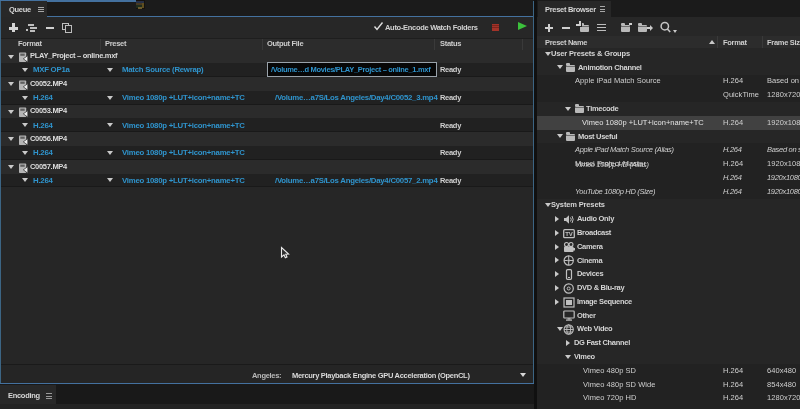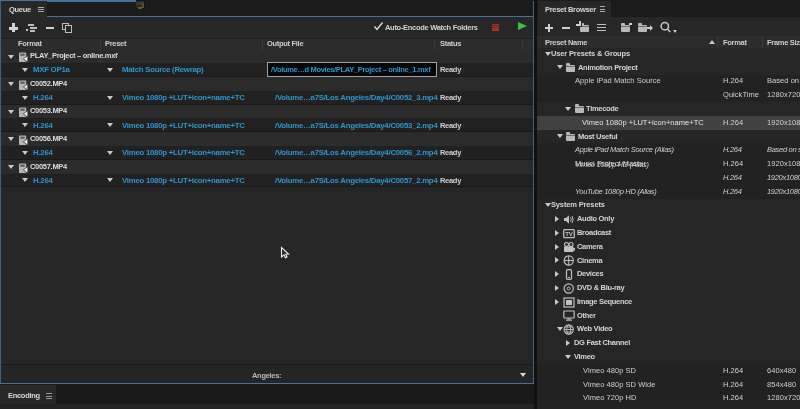--- a/index.html
+++ b/index.html
@@ -104,37 +104,35 @@
 <svg class="abs" style="left:16.5px;top:107.4px;" width="12" height="11" viewBox="0 0 12 11">
 <rect x="2" y="0.5" width="7.2" height="9.6" rx="0.8" fill="#b5b5b5"></rect>
 <rect x="3.3" y="1.6" width="4.4" height="2.2" fill="#5f5f5f"></rect>
 <path d="M6.3 6.8 L10.8 3.6 L10.8 10.2 Z" fill="#ededed" stroke="#2a2a2a" stroke-width="0.7"></path>
       </svg>
 <div class="txt" style="left:29.5px;top:106.4px;color:#dcdcdc;text-align:center;">C0053.MP4</div>
 <div class="tri-d" style="left:21.5px;top:123.2px;"></div>
 <div class="txt blue" style="left:32.5px;top:120.5px;">H.264</div>
 <div class="tri-d" style="left:106.5px;top:123.2px;"></div>
 <div class="txt blue" style="left:122px;top:120.5px;">Vimeo 1080p +LUT+icon+name+TC</div>
-<div class="txt blue" style="left:275px;top:120.5px;">/Volume…a7S/Los Angeles/Day4/C0053_2.mp4</div>
 <div class="txt" style="left:440px;top:120.5px;color:#d0d0d0;">Ready</div>
 <div class="abs" style="left:1px;top:132.2px;width:532px;height:13.8px;background:#2b2b2b;"></div>
 <div class="abs" style="left:1px;top:146.0px;width:532px;height:13.8px;background:#212121;"></div>
 <div class="abs" style="left:1px;top:158.7px;width:532px;height:1px;background:#191919;"></div>
 <div class="tri-d" style="left:8px;top:137.2px;"></div>
 <svg class="abs" style="left:16.5px;top:135.0px;" width="12" height="11" viewBox="0 0 12 11">
 <rect x="2" y="0.5" width="7.2" height="9.6" rx="0.8" fill="#b5b5b5"></rect>
 <rect x="3.3" y="1.6" width="4.4" height="2.2" fill="#5f5f5f"></rect>
 <path d="M6.3 6.8 L10.8 3.6 L10.8 10.2 Z" fill="#ededed" stroke="#2a2a2a" stroke-width="0.7"></path>
       </svg>
 <div class="txt" style="left:29.5px;top:134.0px;color:#dcdcdc;">C0056.MP4</div>
 <div class="tri-d" style="left:21.5px;top:150.8px;"></div>
 <div class="txt blue" style="left:32.5px;top:148.1px;">H.264</div>
 <div class="tri-d" style="left:106.5px;top:150.8px;"></div>
 <div class="txt blue" style="left:122px;top:148.1px;">Vimeo 1080p +LUT+icon+name+TC</div>
-<div class="txt blue" style="left:275px;top:148.1px;">/Volume…a7S/Los Angeles/Day4/C0056_2.mp4</div>
 <div class="txt" style="left:440px;top:148.1px;color:#d0d0d0;">Ready</div>
 <div class="abs" style="left:1px;top:159.7px;width:532px;height:13.8px;background:#2b2b2b;"></div>
 <div class="abs" style="left:1px;top:173.5px;width:532px;height:13.8px;background:#212121;"></div>
 <div class="abs" style="left:1px;top:186.3px;width:532px;height:1px;background:#191919;"></div>
 <div class="tri-d" style="left:8px;top:164.7px;"></div>
 <svg class="abs" style="left:16.5px;top:162.5px;" width="12" height="11" viewBox="0 0 12 11">
 <rect x="2" y="0.5" width="7.2" height="9.6" rx="0.8" fill="#b5b5b5"></rect>
 <rect x="3.3" y="1.6" width="4.4" height="2.2" fill="#5f5f5f"></rect>
 <path d="M6.3 6.8 L10.8 3.6 L10.8 10.2 Z" fill="#ededed" stroke="#2a2a2a" stroke-width="0.7"></path>
       </svg>
@@ -145,20 +143,21 @@
 <div class="txt blue" style="left:122px;top:175.6px;">Vimeo 1080p +LUT+icon+name+TC</div>
 <div class="txt blue" style="left:275px;top:175.6px;">/Volume…a7S/Los Angeles/Day4/C0057_2.mp4</div>
 <div class="txt" style="left:440px;top:175.6px;color:#d0d0d0;">Ready</div>
 <div class="abs" style="left:1px;top:187.2px;width:532px;height:177px;background:#262626;"></div>
 <svg class="abs" style="left:279px;top:245px;" width="12" height="16" viewBox="0 0 12 16">
 <path d="M2.5 2.5 L2.5 12 L5 9.8 L6.3 12.8 L8 12 L6.7 9.2 L9.6 9 Z" fill="#2c2c2c" stroke="#e9e9e9" stroke-width="1.1"></path>
       </svg>
 <div class="abs" style="left:1px;top:364px;width:532px;height:19px;background:#252525;"></div>
 <div class="abs" style="left:1px;top:364px;width:532px;height:1px;background:#1a1a1a;"></div>
 <div class="txt" style="left:252px;top:371px;color:#b9b9b9;">Angeles:</div>
+<div class="txt" style="left:292px;top:371px;color:#dadada;">Mercury Playback Engine GPU Acceleration (OpenCL)</div>
 <div class="tri-d" style="left:520px;top:373px;border-top-color:#d8d8d8;"></div>
 </div>
 <div class="abs" style="left:534px;top:0;width:3px;height:409px;background:#101010;"></div>
 <div class="abs" style="left:0;top:384px;width:534px;height:25px;background:#191919;">
 <div class="abs" style="left:0;top:1px;width:56px;height:19px;background:#282828;"></div>
 <div class="txt" style="left:8px;top:7px;color:#d8d8d8;">Encoding</div>
 <div class="abs" style="left:46px;top:9.0px;width:6px;height:1px;background:#9a9a9a;"></div>
 <div class="abs" style="left:46px;top:11.5px;width:6px;height:1px;background:#9a9a9a;"></div>
 <div class="abs" style="left:46px;top:14.0px;width:6px;height:1px;background:#9a9a9a;"></div>
 <div class="abs" style="left:0;top:20px;width:534px;height:5px;background:#232323;"></div>
@@ -196,21 +195,21 @@
 <div class="abs" style="left:172px;top:39.5px;width:0;height:0;border-left:3.5px solid transparent;border-right:3.5px solid transparent;border-bottom:4.5px solid #c9c9c9;"></div>
 <div class="txt" style="left:186px;top:37.8px;color:#cdcdcd;">Format</div>
 <div class="txt" style="left:230px;top:37.8px;color:#cdcdcd;">Frame Size</div>
 <div class="abs" style="left:180px;top:36px;width:1px;height:12px;background:#3a3a3a;"></div>
 <div class="abs" style="left:225px;top:36px;width:1px;height:12px;background:#3a3a3a;"></div>
 </div>
 <div class="tri-d" style="left:544.5px;top:51.6px;"></div>
 <div class="txt" style="left:551px;top:48.8px;color:#d5d5d5;letter-spacing:-0.15px;">User Presets &amp; Groups</div>
 <div class="tri-d" style="left:557px;top:65.4px;"></div>
 <div class="folder" style="left:566px;top:65.1px;"></div>
-<div class="txt" style="left:578px;top:62.6px;color:#d5d5d5;">Animotion Project</div>
+<div class="txt" style="left:578px;top:62.6px;color:#d5d5d5;">Animotion Channel</div>
 <div class="abs" style="left:537px;top:74.5px;width:263px;height:13.8px;background:#222222;"></div>
 <div class="txt reg" style="left:574.5px;top:76.3px;color:#cfcfcf;">Apple iPad Match Source</div>
 <div class="txt reg" style="left:723px;top:76.3px;color:#d0d0d0;">H.264</div>
 <div class="txt reg" style="left:767px;top:76.3px;color:#d0d0d0;">Based on s</div>
 <div class="abs" style="left:537px;top:88.2px;width:263px;height:13.8px;background:#222222;"></div>
 <div class="txt reg" style="left:723px;top:90.1px;color:#d0d0d0;">QuickTime</div>
 <div class="txt reg" style="left:767px;top:90.1px;color:#d0d0d0;">1280x720</div>
 <div class="tri-d" style="left:564.7px;top:106.7px;"></div>
 <div class="folder" style="left:574.5px;top:106.4px;"></div>
 <div class="txt" style="left:586px;top:103.9px;color:#d5d5d5;">Timecode</div>
@@ -227,21 +226,21 @@
 <div class="txt it" style="left:767px;top:145.2px;color:#d0d0d0;">Based on s</div>
 <div class="abs" style="left:537px;top:157.1px;width:263px;height:13.8px;background:#222222;"></div>
 <div class="txt reg" style="left:574.5px;top:159.0px;color:#cfcfcf;">Musci Project Master</div>
 <div class="txt reg" style="left:723px;top:159.0px;color:#d0d0d0;">H.264</div>
 <div class="txt reg" style="left:767px;top:159.0px;color:#d0d0d0;">1920x1080</div>
 <div class="abs" style="left:537px;top:170.9px;width:263px;height:13.8px;background:#222222;"></div>
 <div class="txt it" style="left:574.5px;top:160px;color:#cfcfcf;">Vimeo 1080p HD (Alias)</div>
 <div class="txt it" style="left:723px;top:172.8px;color:#d0d0d0;">H.264</div>
 <div class="txt it" style="left:767px;top:172.8px;color:#d0d0d0;">1920x1080</div>
 <div class="abs" style="left:537px;top:184.7px;width:263px;height:13.8px;background:#222222;"></div>
-<div class="txt it" style="left:574.5px;top:186.6px;color:#cfcfcf;">YouTube 1080p HD (Alias)</div>
+<div class="txt it" style="left:574.5px;top:186.6px;color:#cfcfcf;">YouTube 1080p HD (Size)</div>
 <div class="txt it" style="left:723px;top:186.6px;color:#d0d0d0;">H.264</div>
 <div class="txt it" style="left:767px;top:186.6px;color:#d0d0d0;">1920x1080</div>
 <div class="tri-d" style="left:544.5px;top:203.2px;"></div>
 <div class="txt" style="left:551px;top:200.4px;color:#d5d5d5;letter-spacing:-0.15px;">System Presets</div>
 <div class="tri-r" style="left:554.5px;top:215.9px;"></div>
 <svg class="abs" style="left:562.5px;top:213.9px;" width="12" height="11" viewBox="0 0 12 11">
       <path d="M1 4 L3 4 L6 1.2 L6 9.8 L3 7 L1 7 Z" fill="#c0c0c0"></path>
       <path d="M7.5 3.5 Q9 5.5 7.5 7.5 M9 2 Q11.3 5.5 9 9" stroke="#c0c0c0" stroke-width="1" fill="none"></path>
     </svg>
 <div class="txt" style="left:576.5px;top:214.1px;color:#d5d5d5;">Audio Only</div>

